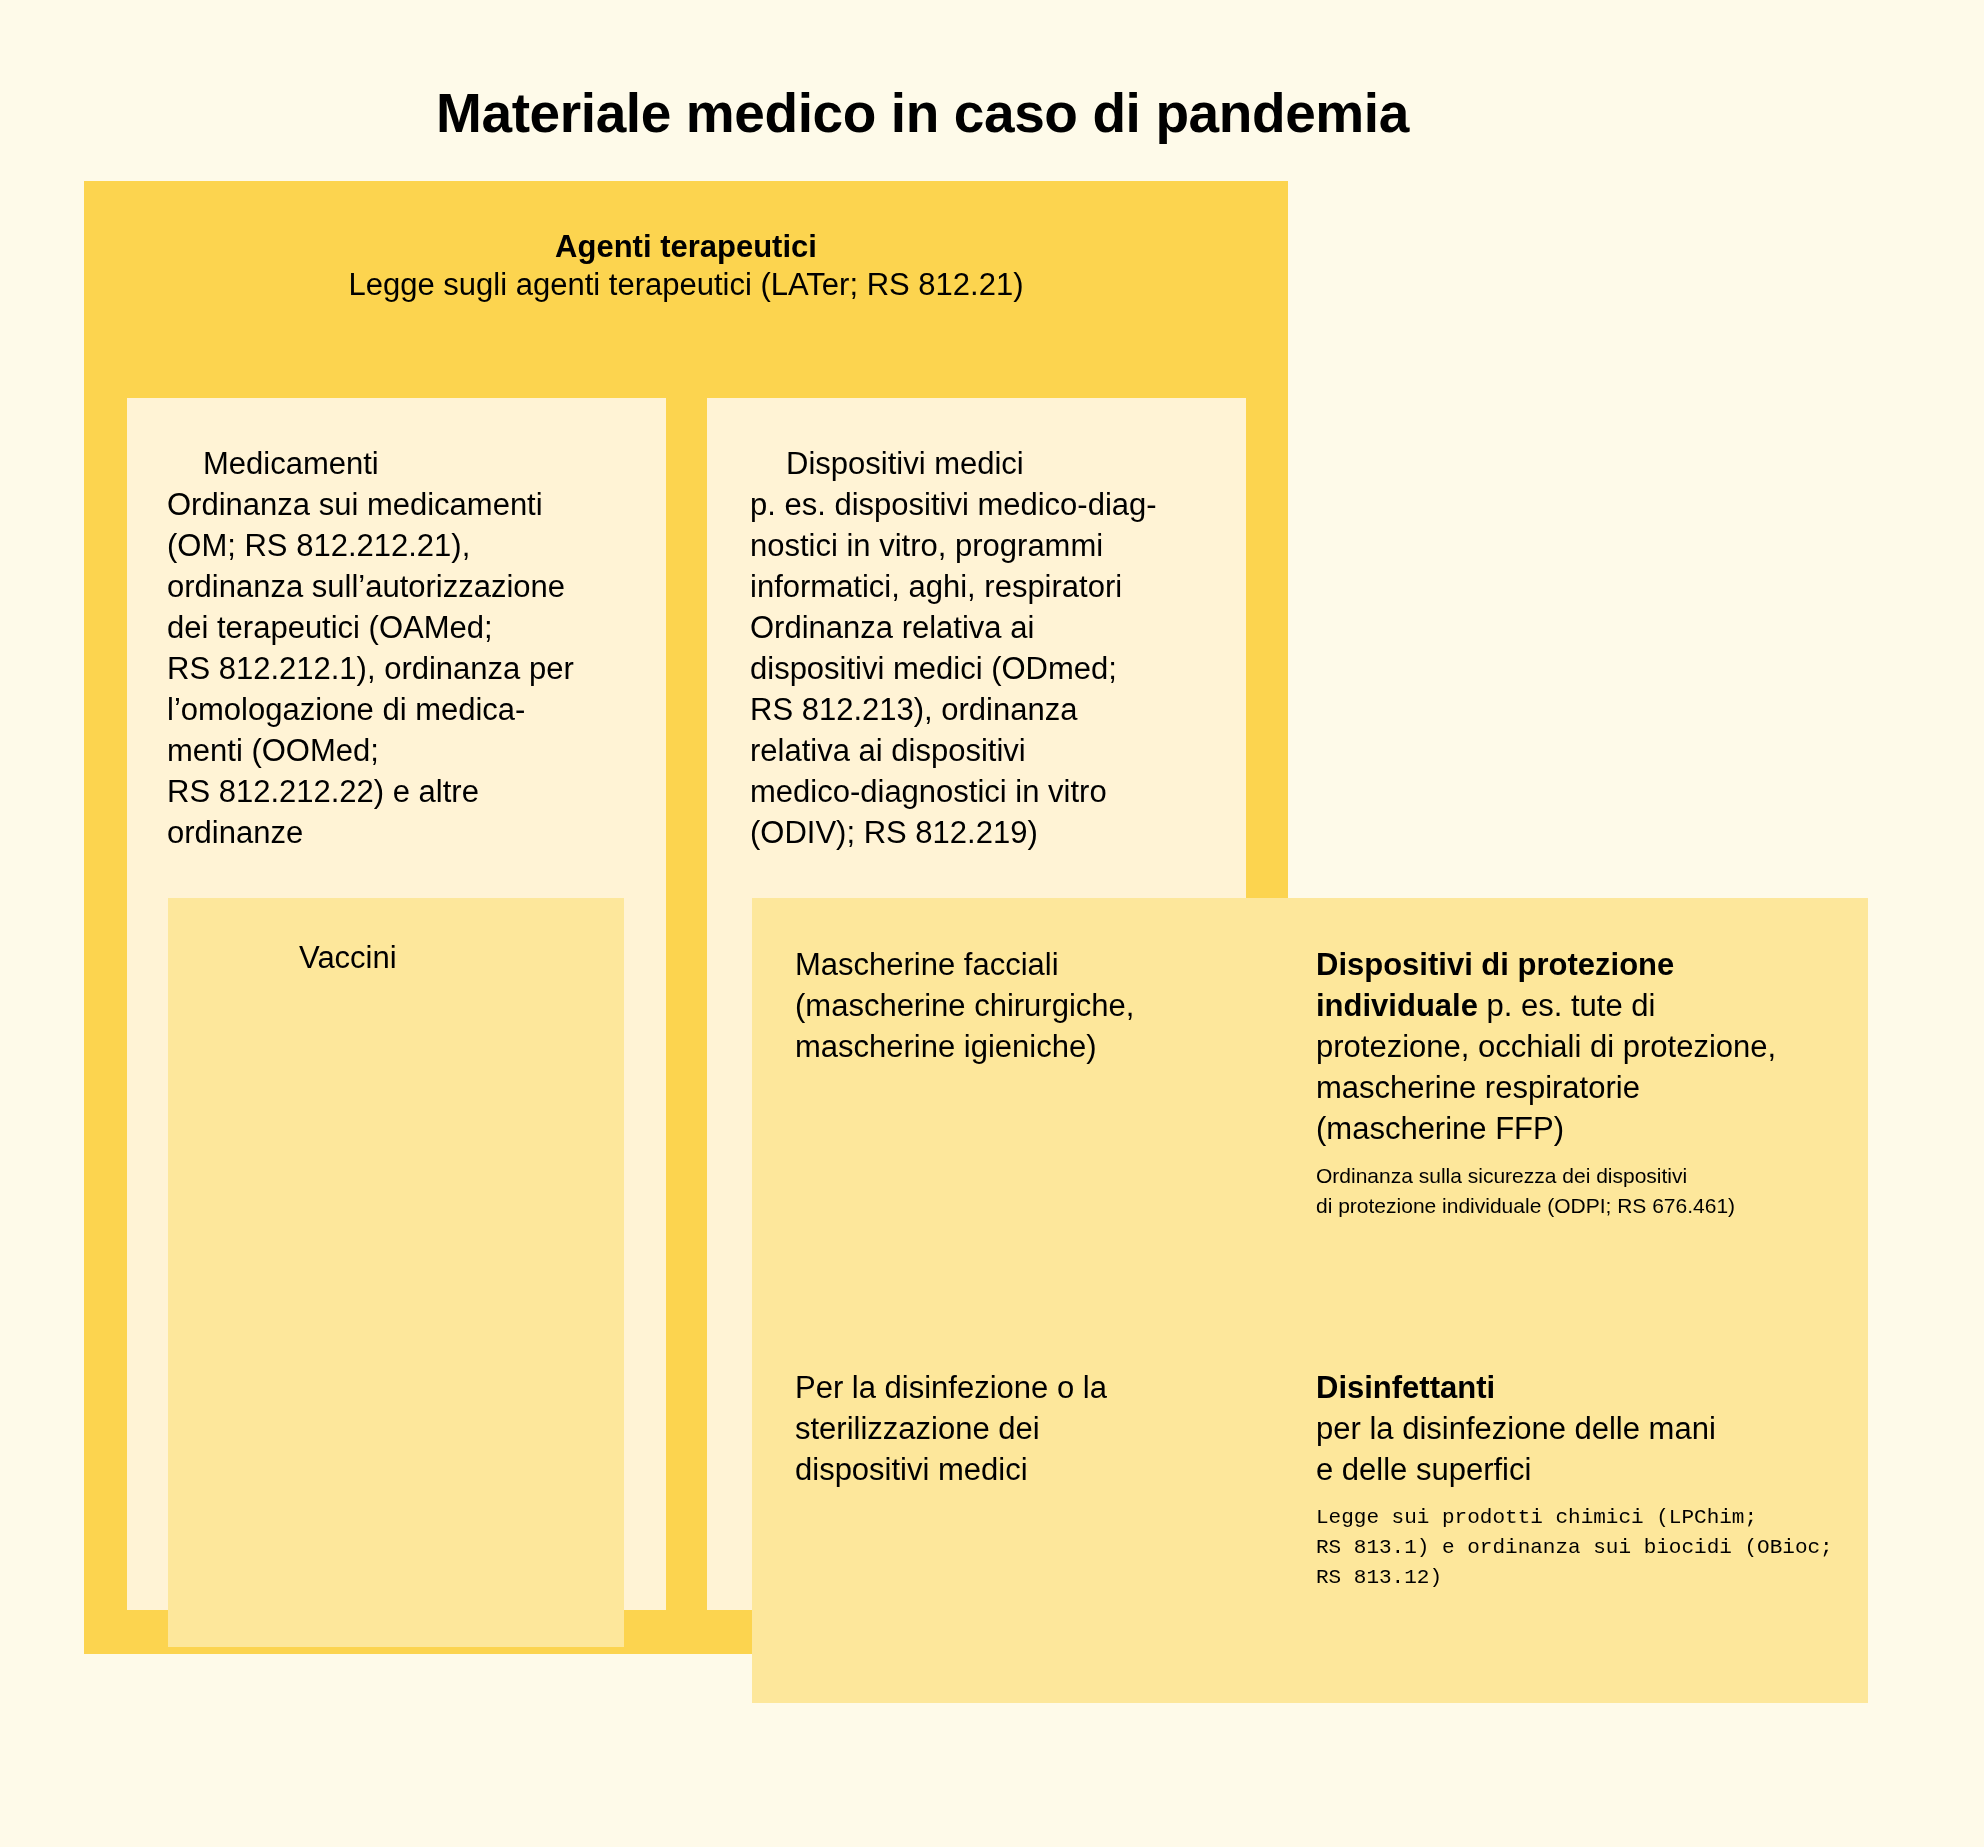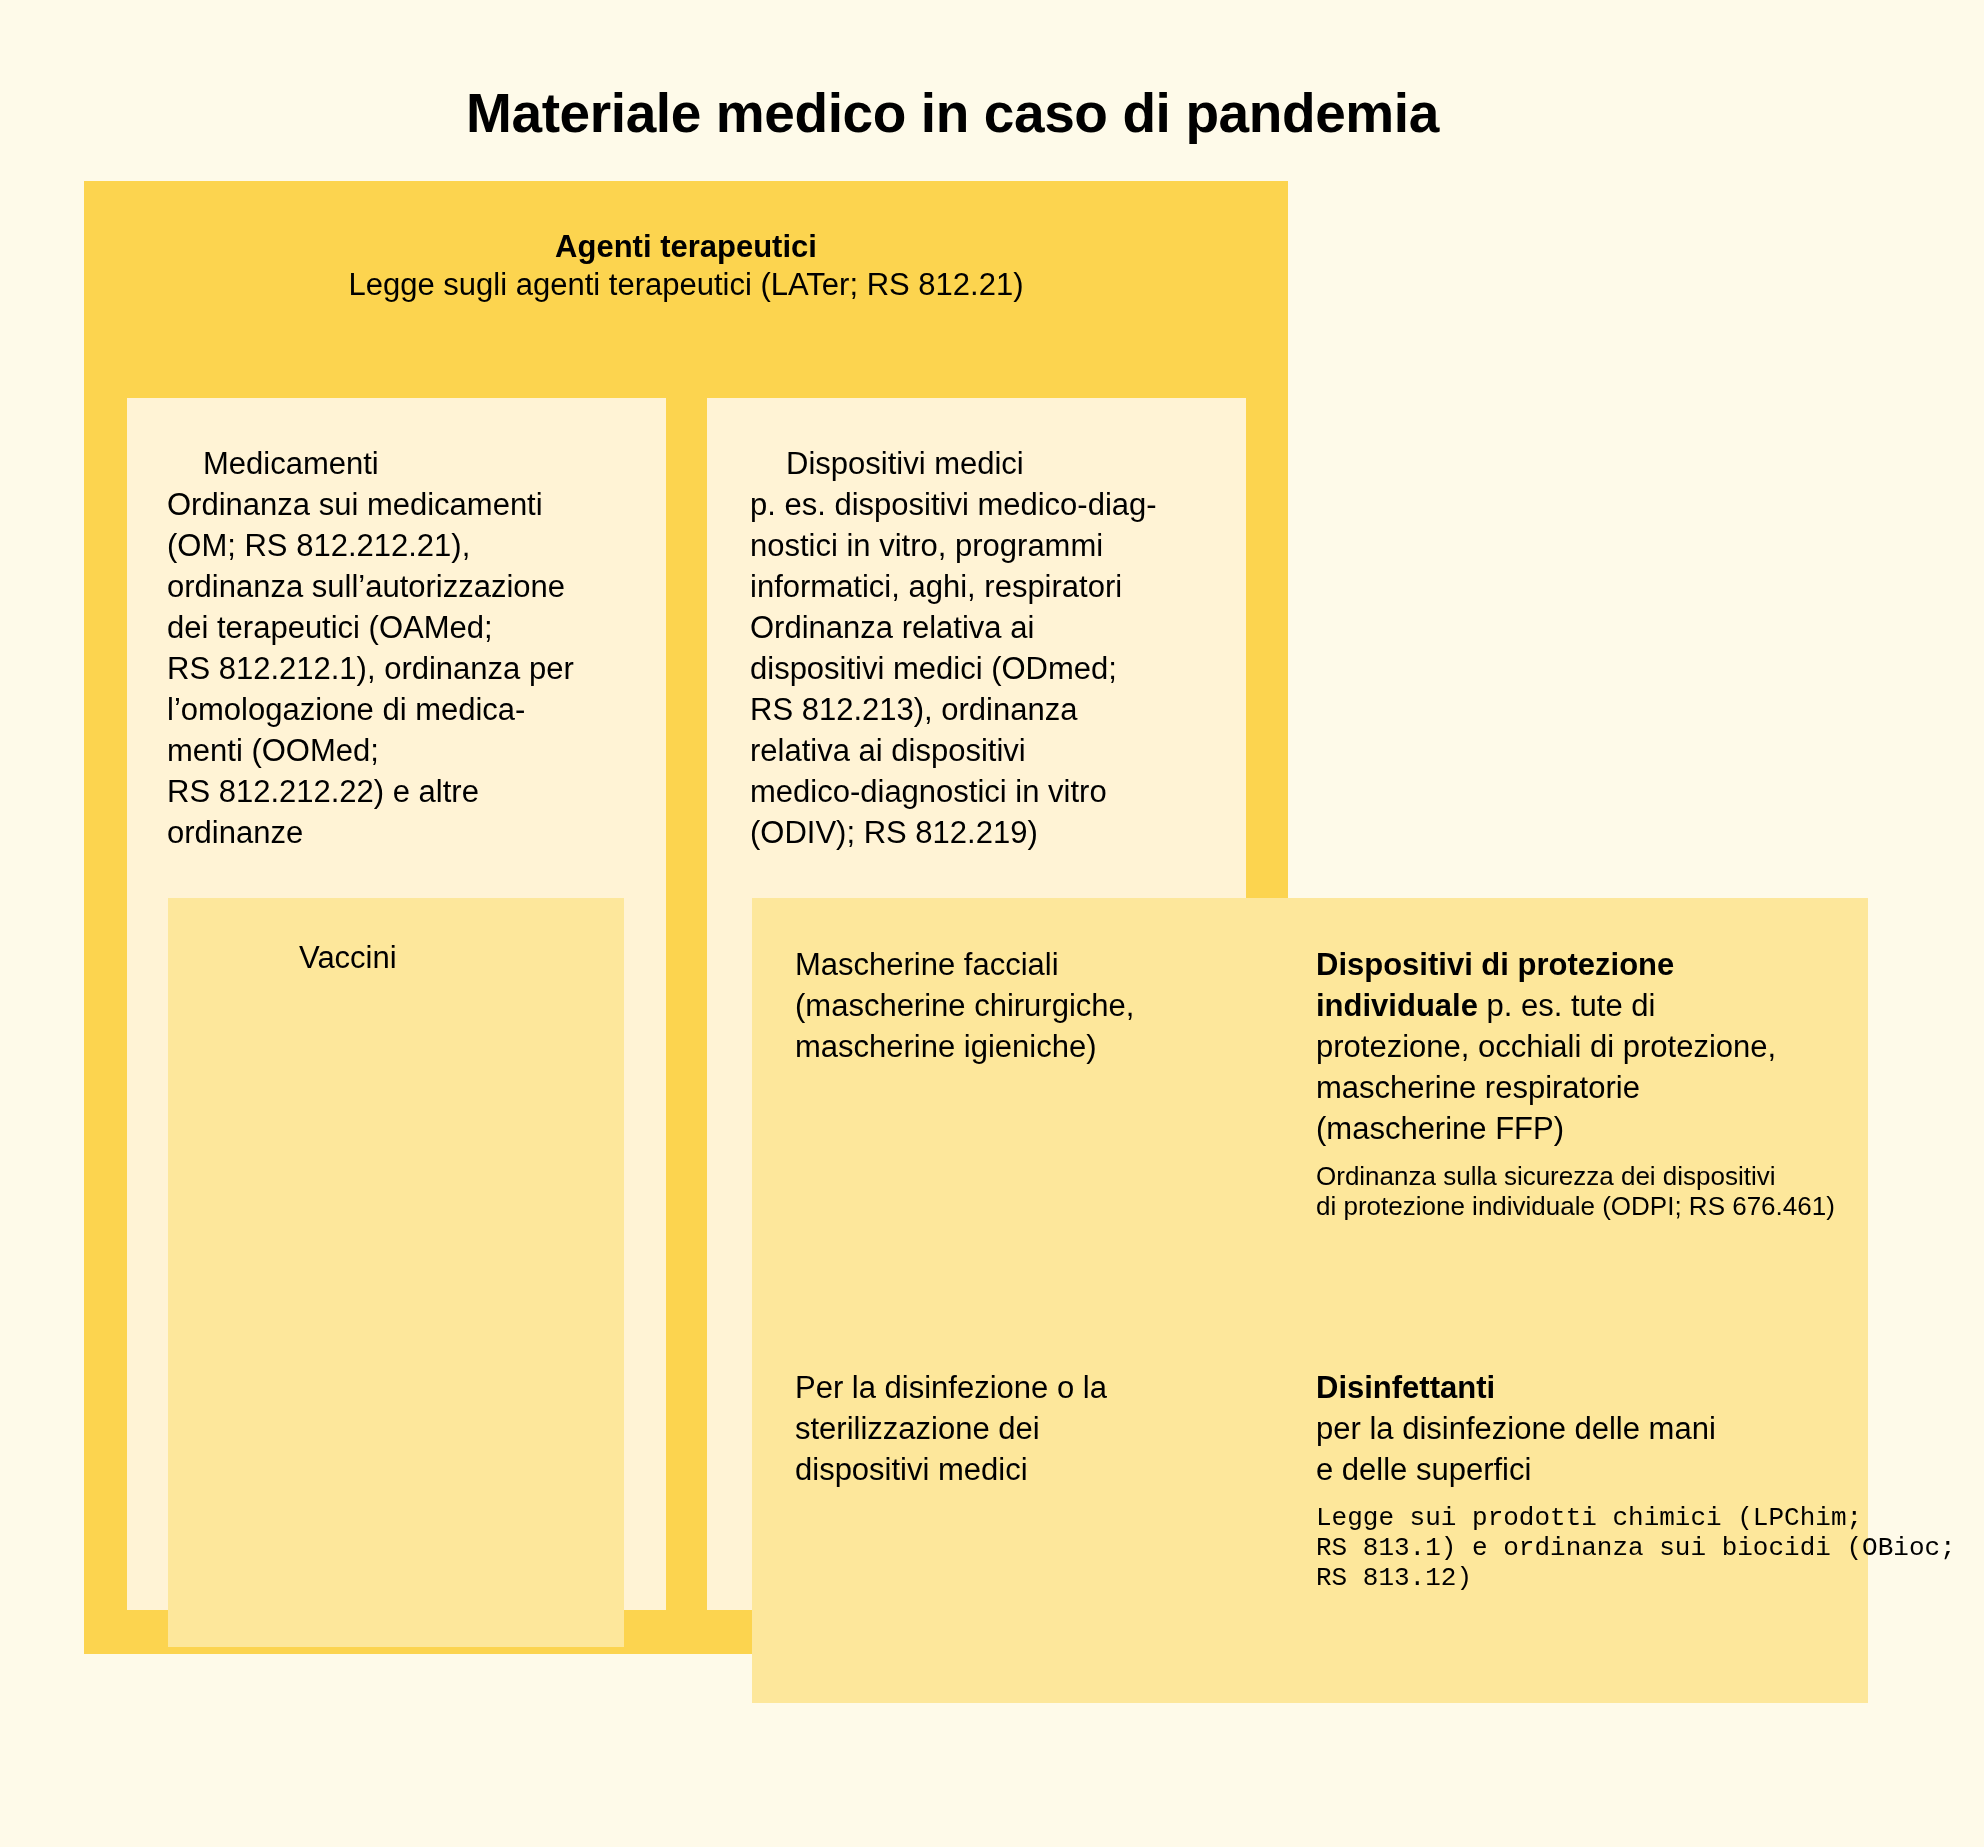--- a/index.html
+++ b/index.html
@@ -5,42 +5,42 @@
   html, body { margin:0; padding:0; }
   body {
     width:1985px; height:1847px; position:relative; overflow:hidden;
     background:#fefae9;
     font-family:"Liberation Sans", sans-serif;
     color:#000;
   }
   .abs { position:absolute; box-sizing:border-box; }
   #title {
     left:0; width:1845px; top:81px; text-align:center;
-    font-size:55px; font-weight:bold; letter-spacing:-0.4px;margin-left:30px;
+    font-size:55px; font-weight:bold; letter-spacing:-0.4px;
   }
   #outer { left:84px; top:181px; width:1204px; height:1473px; background:#fcd44f; }
   #outer-head { left:84px; top:228px; width:1204px; text-align:center; }
   #outer-head .h { font-size:31px; font-weight:bold; line-height:37px; }
   #outer-head .s { font-size:31px; line-height:39px; }
   .panel { background:#fff3d5; }
   #med { left:127px; top:398px; width:539px; height:1212px; }
   #dev { left:707px; top:398px; width:539px; height:1212px; }
   .ptext { position:absolute; left:40px; top:45px; font-size:31px; line-height:41px; }
   #dev .ptext { left:43px; }
   .ptext .h { font-weight:normal; display:block;margin-left:36px; }
   .ptext .line { display:block; white-space:nowrap; }
   .inner { background:#fde79b; }
   #vac { left:168px; top:898px; width:456px; height:749px; }
   #vac .h { position:absolute; left:131px; top:42px; font-size:31px; font-weight:normal; }
   #ppe { left:752px; top:898px; width:1116px; height:468px; }
   #dis { left:752px; top:1315px; width:1116px; height:388px; }
   .col-l { position:absolute; left:43px; font-size:31px; line-height:41px; }
   .col-r { position:absolute; left:564px; font-size:31px; line-height:41px; }
   .col-l .line, .col-r .line { display:block; white-space:nowrap; }
-  .small { font-size:26px; line-height:30px; }
+  .small { font-size:21px; line-height:30px; }
   .bold { font-weight:bold; }
 </style>
 </head>
 <body>
 
 <div class="abs" id="title">Materiale medico in caso di pandemia</div>
 
 <div class="abs" id="outer"></div>
 <div class="abs" id="outer-head">
   <div class="h">Agenti terapeutici</div>

